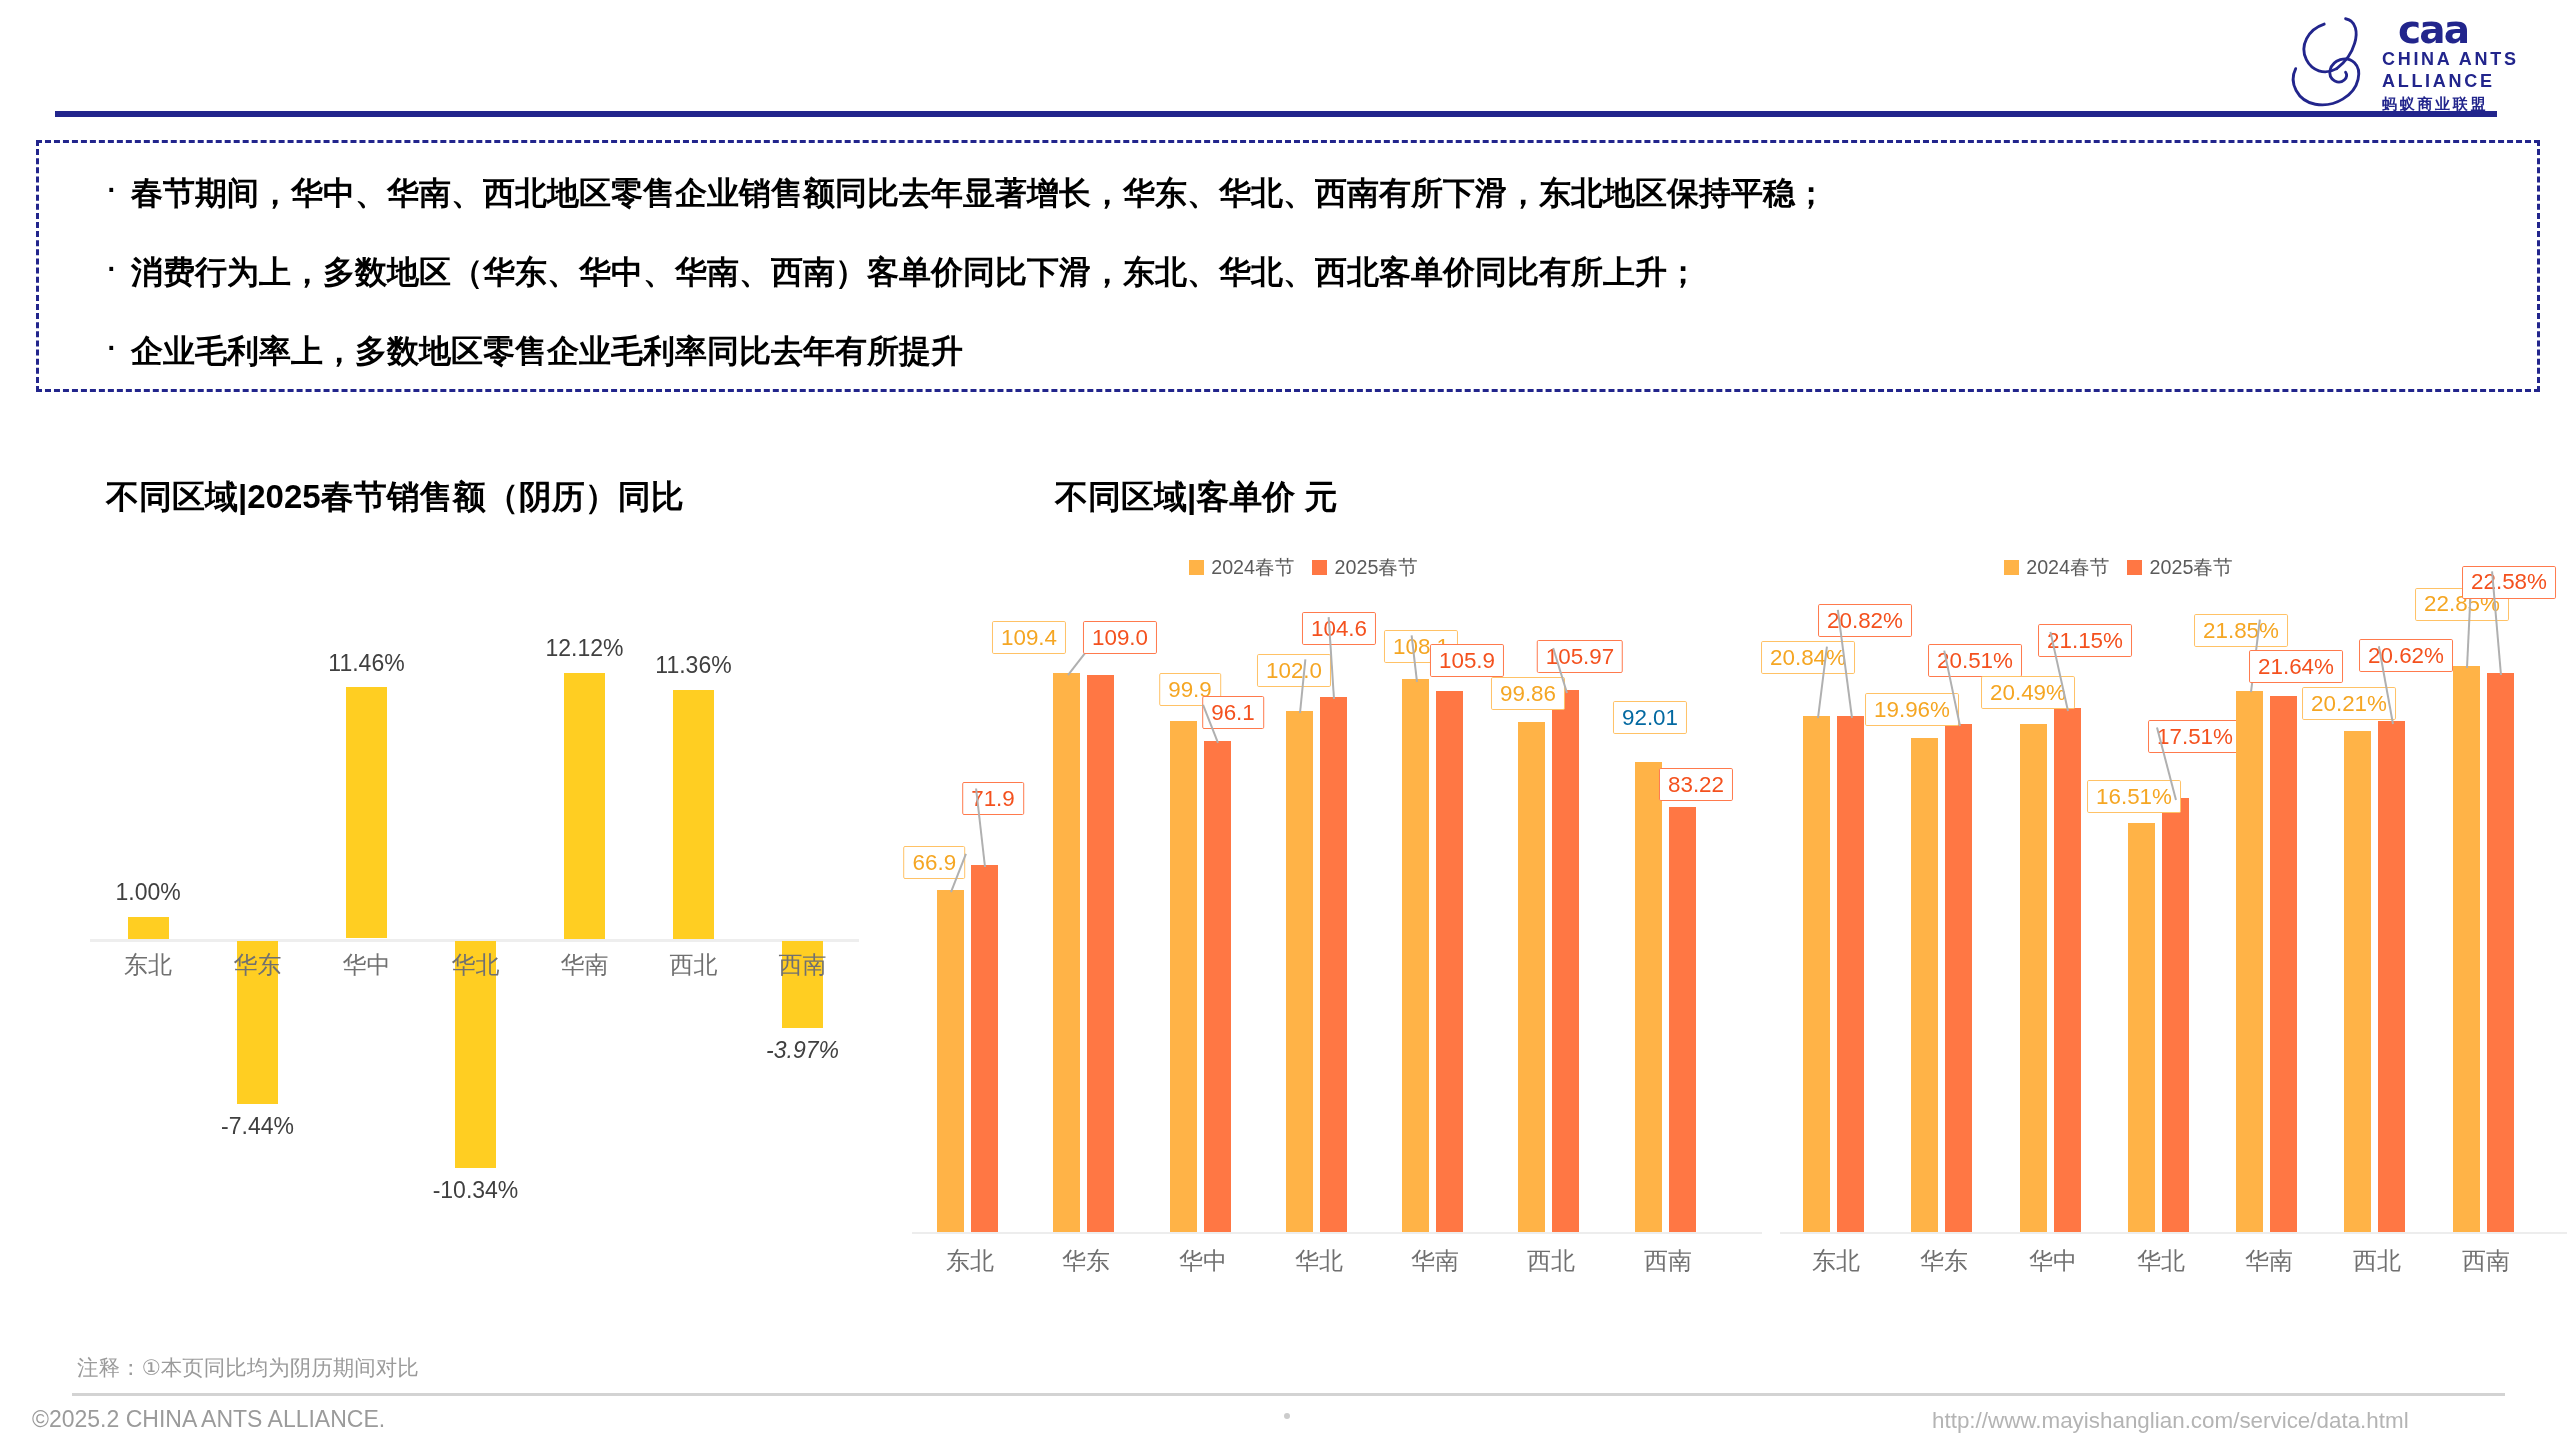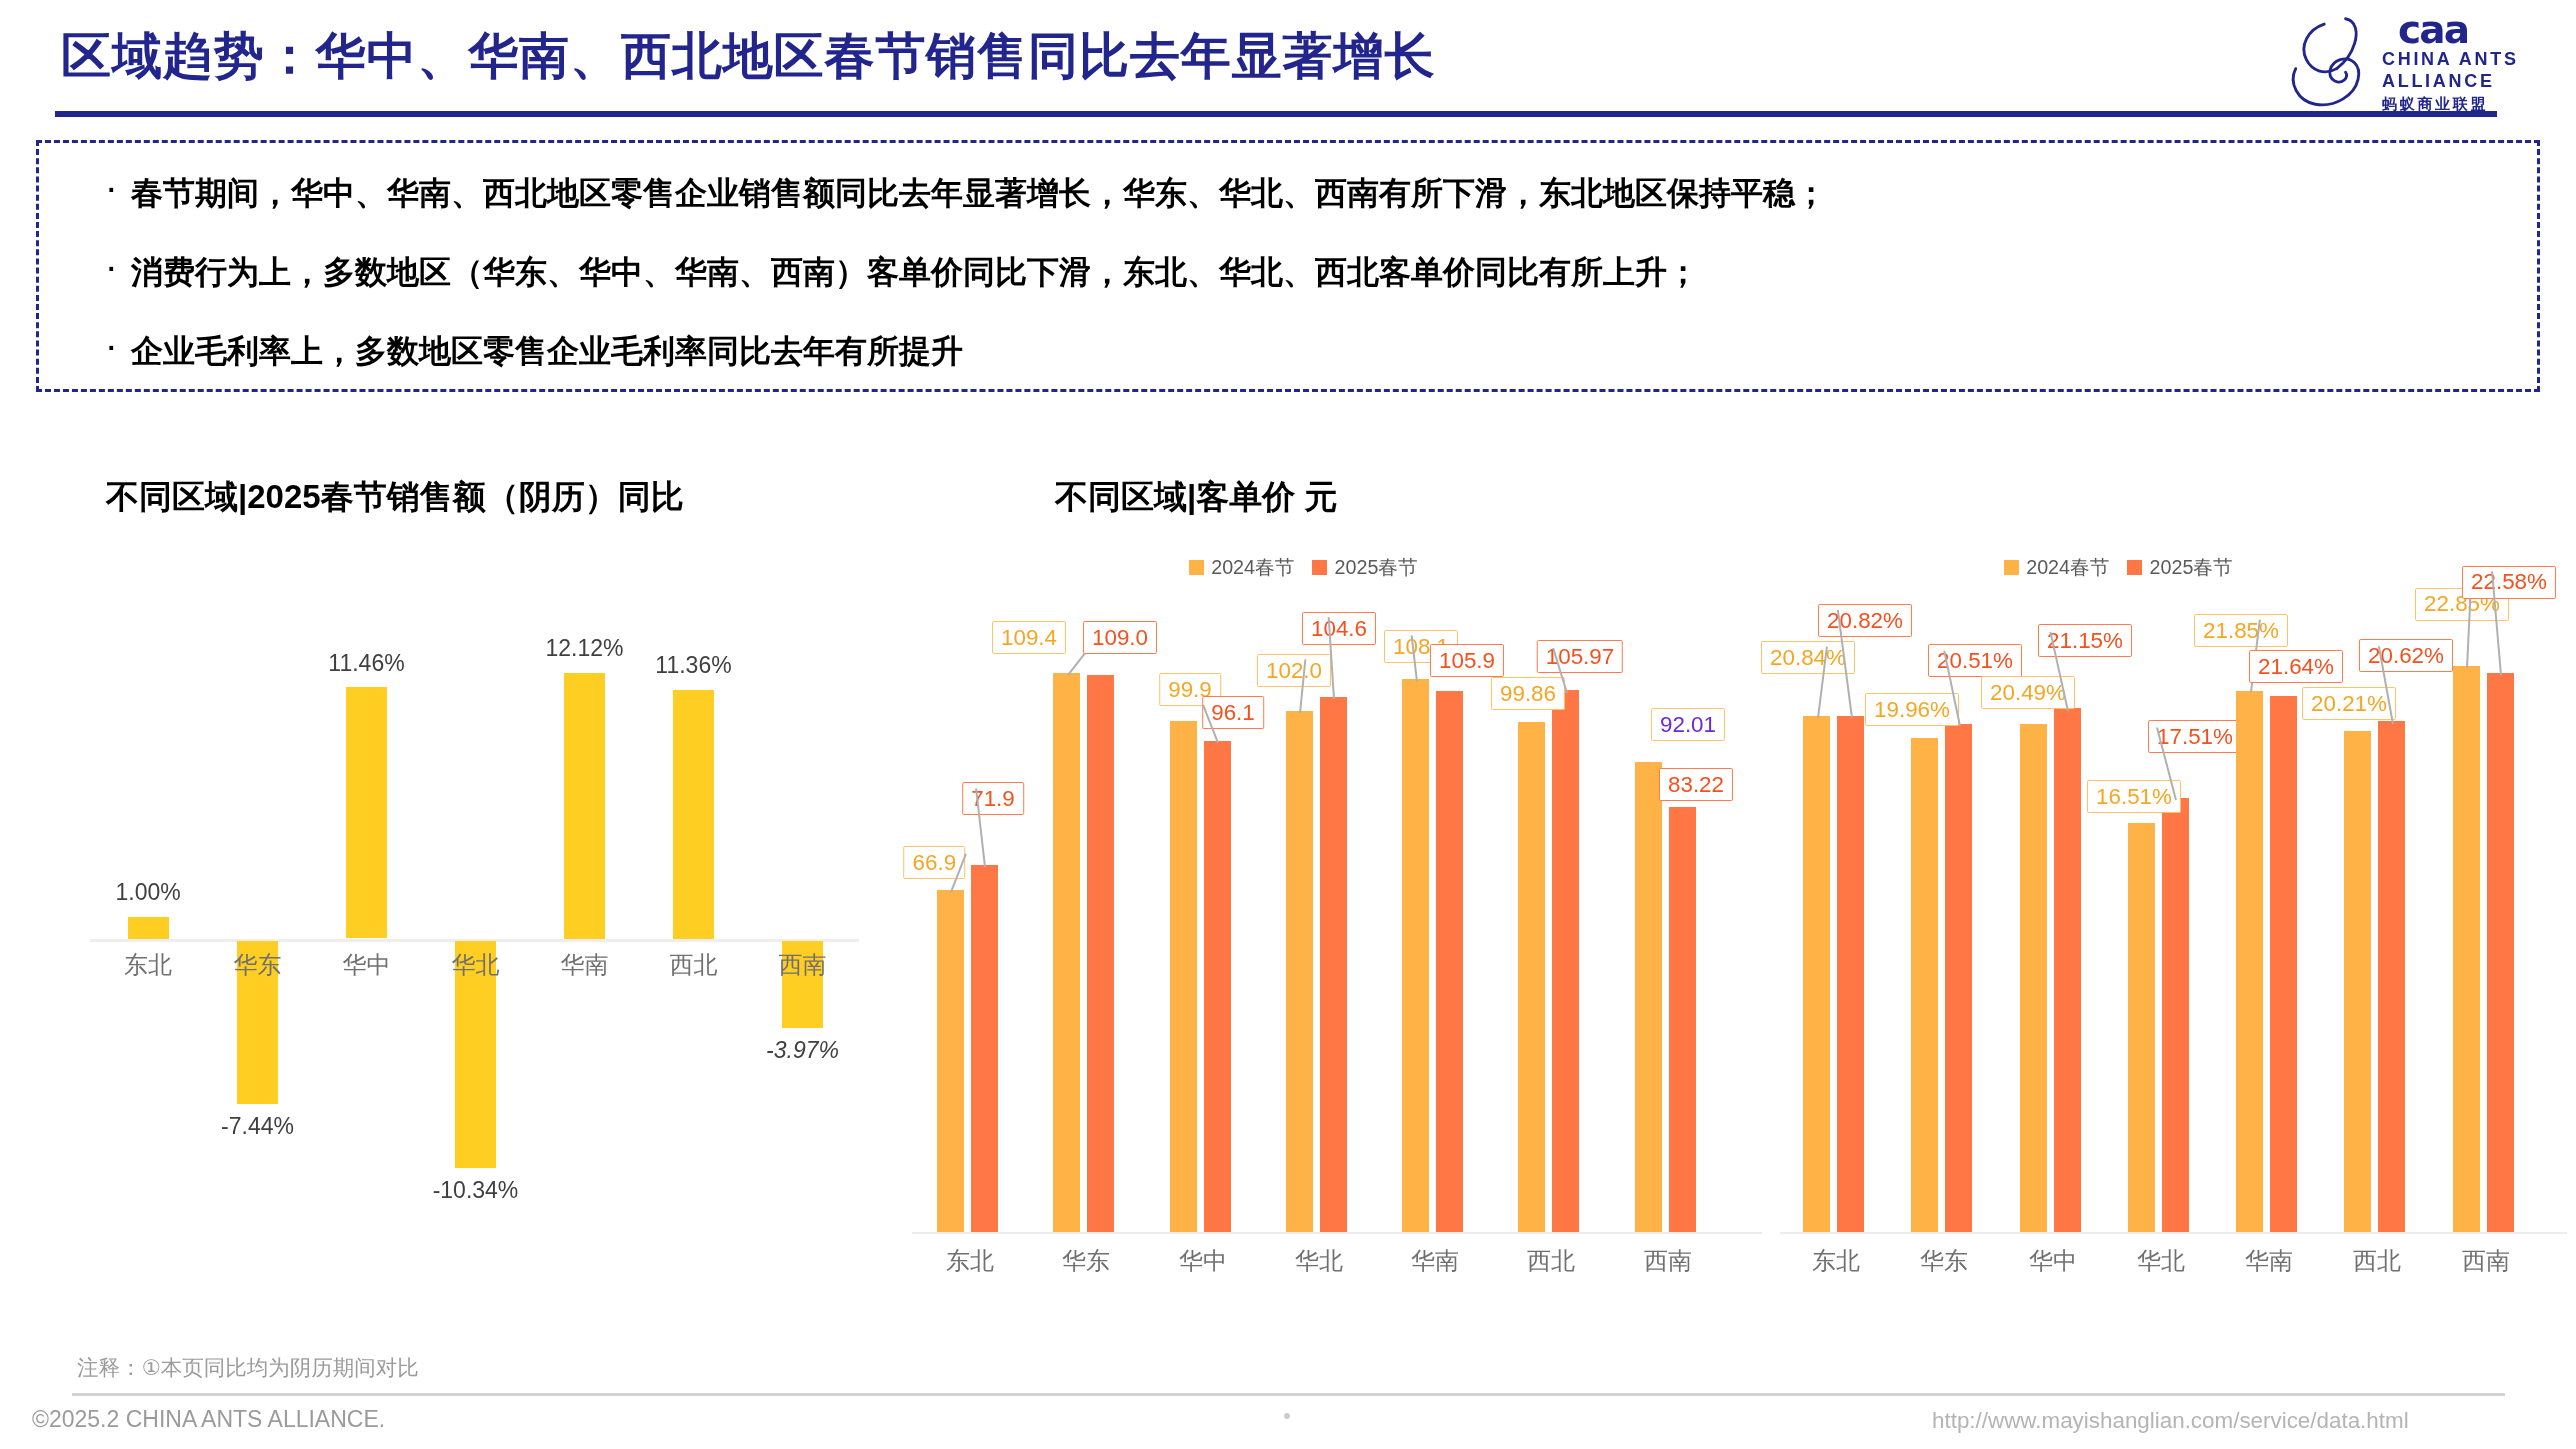--- a/index.html
+++ b/index.html
@@ -90,21 +90,20 @@
   #note{position:absolute;left:77px;top:1353px;font-size:21.5px;color:#9b9b9b;white-space:nowrap;}
   #footer-rule{position:absolute;left:72px;top:1393px;width:2433px;height:2.7px;background:#d3d3d3;}
   #copyright{position:absolute;left:32px;top:1406px;font-size:23px;color:#9b9b9b;white-space:nowrap;}
   #site-url{position:absolute;left:1932px;top:1408px;font-size:22.4px;color:#b4b4b4;white-space:nowrap;text-align:right;}
   #page-dot{position:absolute;left:1284px;top:1413px;width:6.3px;height:6.3px;background:#cccccc;border-radius:50%;}
 </style>
 </head>
 <body>
 
 <div id="header">
-  <div id="page-title">区域趋势：华中、华南、西北地区春节销售同比去年显著增长</div>
   <div id="title-rule"></div>
 
   <div id="logo">
     <svg id="logo-mark" viewBox="0 0 110 108">
       <g fill="none" stroke="#22258c" stroke-width="3.2" stroke-linecap="round">
         <path d="M68 6 C80 8 82 22 78 34 C74 48 66 56 58 62"></path>
         <path d="M58 62 C44 70 30 64 24 52 C16 36 26 18 44 12"></path>
         <path d="M12 62 C4 78 14 98 34 102 C56 106 78 92 82 74 C86 58 74 48 62 52 C50 56 46 70 56 76 C64 80 72 72 68 66"></path>
       </g>
     </svg>
@@ -236,21 +235,21 @@
         <div class="g-cat">西北</div>
       </div>
       <div class="g-lab a" style="color: rgb(245, 166, 35); border-color: rgb(255, 194, 102); left: 616px; top: 87px; transform: translateX(-50%);">99.86</div>
       <div class="g-lab b" style="color: rgb(244, 81, 30); border-color: rgb(255, 122, 77); left: 668px; top: 50px; transform: translateX(-50%);">105.97</div>
       <div class="leader" style="left: 654px; top: 56px; height: 47px; transform: rotate(-17.1027deg); transform-origin: center bottom;"></div>
       <div class="g-col" style="left: 723px; width: 66px;">
         <div class="g-bar a" style="background: rgb(255, 179, 71); height: 470px; width: 27px; left: 0px;"></div>
         <div class="g-bar b" style="background: rgb(255, 119, 68); height: 425px; width: 27px; left: 34px;"></div>
         <div class="g-cat">西南</div>
       </div>
-      <div class="g-lab a" style="color: #6d28d9; border-color: rgb(255, 194, 102); left: 738px; top: 118px; transform: translateX(-50%); margin-left: 38px;">92.01</div>
+      <div class="g-lab a" style="color: #0369a1; border-color: rgb(255, 194, 102); left: 738px; top: 111px; transform: translateX(-50%);">92.01</div>
       <div class="g-lab b" style="color: rgb(244, 81, 30); border-color: rgb(255, 122, 77); left: 784px; top: 178px; transform: translateX(-50%);">83.22</div>
     </div>
 </div>
 
 <div class="panel" id="panel-3">
   <div class="legend" id="p3-legend">
     <span class="legend-item">
       <i class="legend-swatch" style="background: rgb(255, 179, 71);"></i>
       <span>2024春节</span>
     </span>

